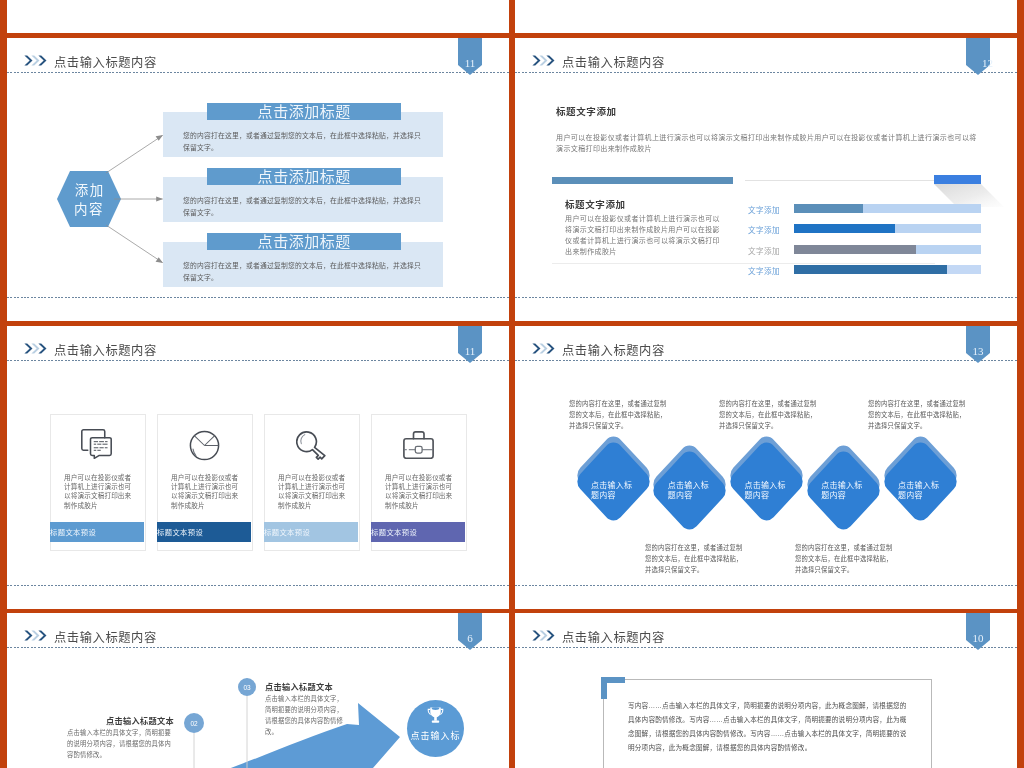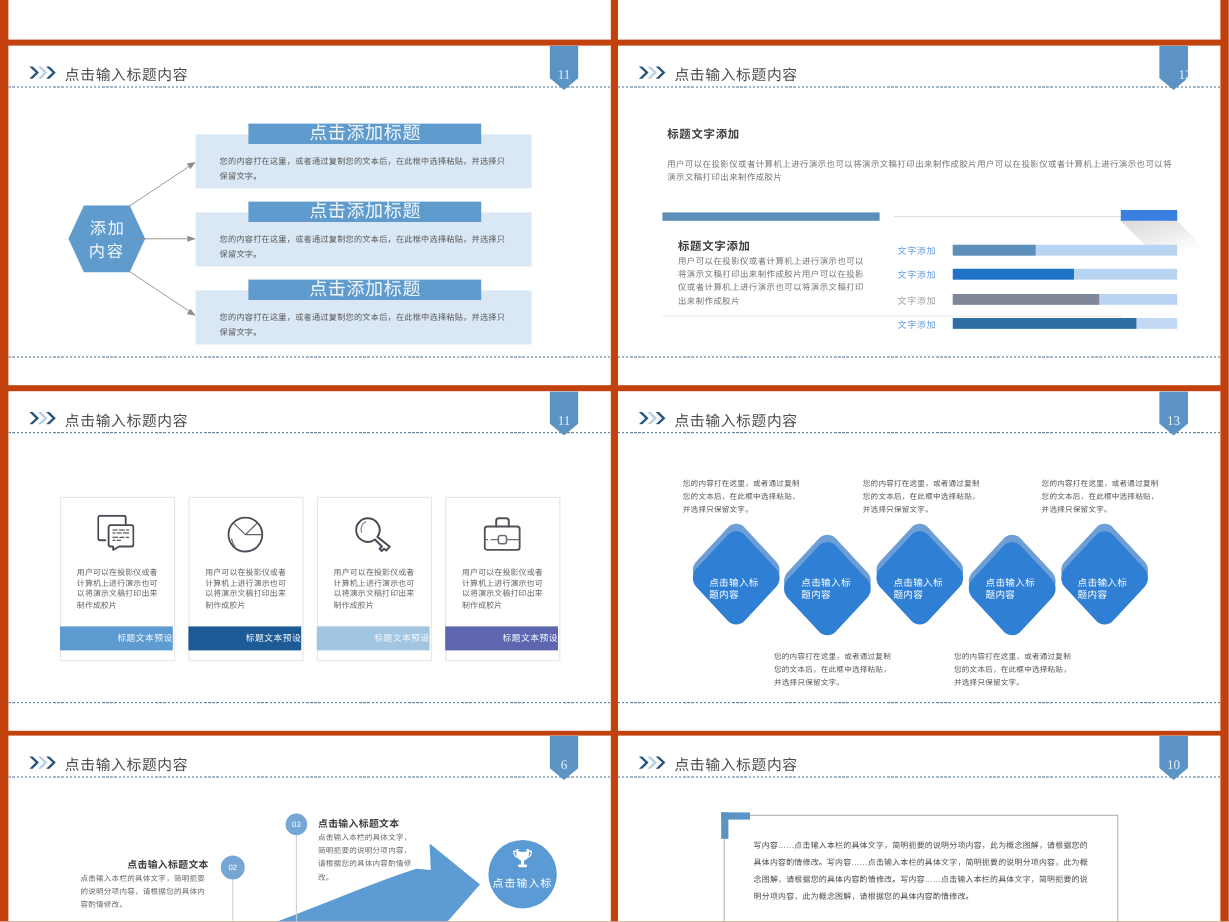--- a/index.html
+++ b/index.html
@@ -36,21 +36,21 @@
   .s12-p{position:absolute;font-size:7.0px;line-height:11px;color:#767676;letter-spacing:.38px;}
   .s12-bar-top{position:absolute;height:8px;background:#5b8fb9;}
   .s12-lbl{position:absolute;font-size:7.6px;color:#6aa0d8;letter-spacing:.42px;}
   .s12-track{position:absolute;height:9px;}
   .s12-fill{position:absolute;left:0;top:0;height:100%;}
 
   
   .s13-card{position:absolute;background:#fff;border:1px solid #e8e8e8;}
   .s13-txt{position:absolute;font-size:6.6px;line-height:9.2px;color:#666;letter-spacing:.14px;}
   .s13-btn{position:absolute;color:#f0f6fc;font-size:7.3px;text-align:center;letter-spacing:.4px;
-     display:flex;align-items:center;justify-content:flex-end;}
+     display:flex;align-items:center;justify-content:flex-start;}
 
   
   .s14-dia{position:absolute;}
   .s14-dia::before,.s14-dia::after{content:"";position:absolute;left:50%;top:50%;
      width:57px;height:57px;margin:-28.5px 0 0 -28.5px;border-radius:10px;
      transform:scale(1,1.075) rotate(45deg);}
   .s14-dia::before{background:#6d9fd6;transform:scale(1,1.075) rotate(45deg) translate(-4px,-4px);}
   .s14-dia::after{background:#2f7fd4;}
   .s14-dl{position:absolute;color:#f4f9ff;font-size:8.0px;line-height:10px;text-align:left;
      letter-spacing:.25px;padding-left:16px;}

